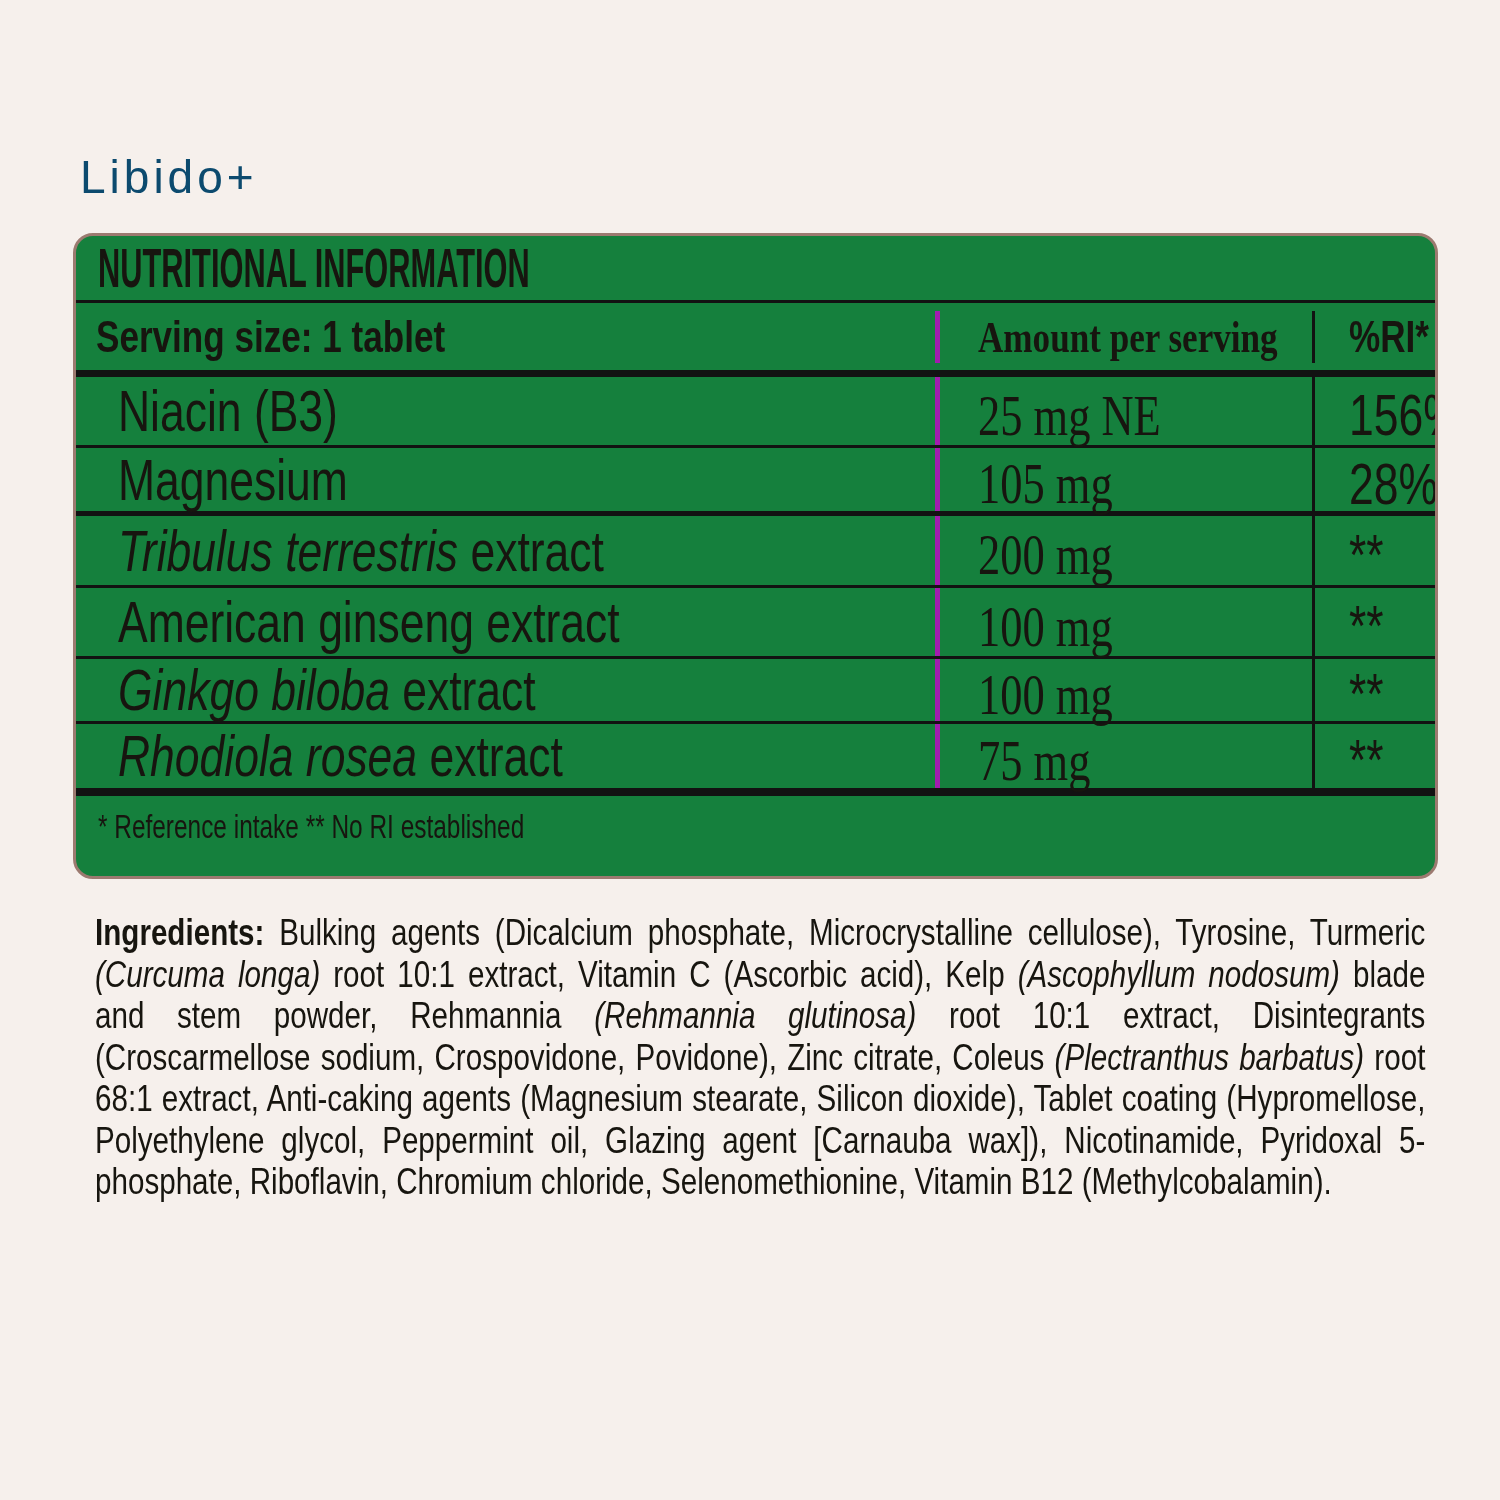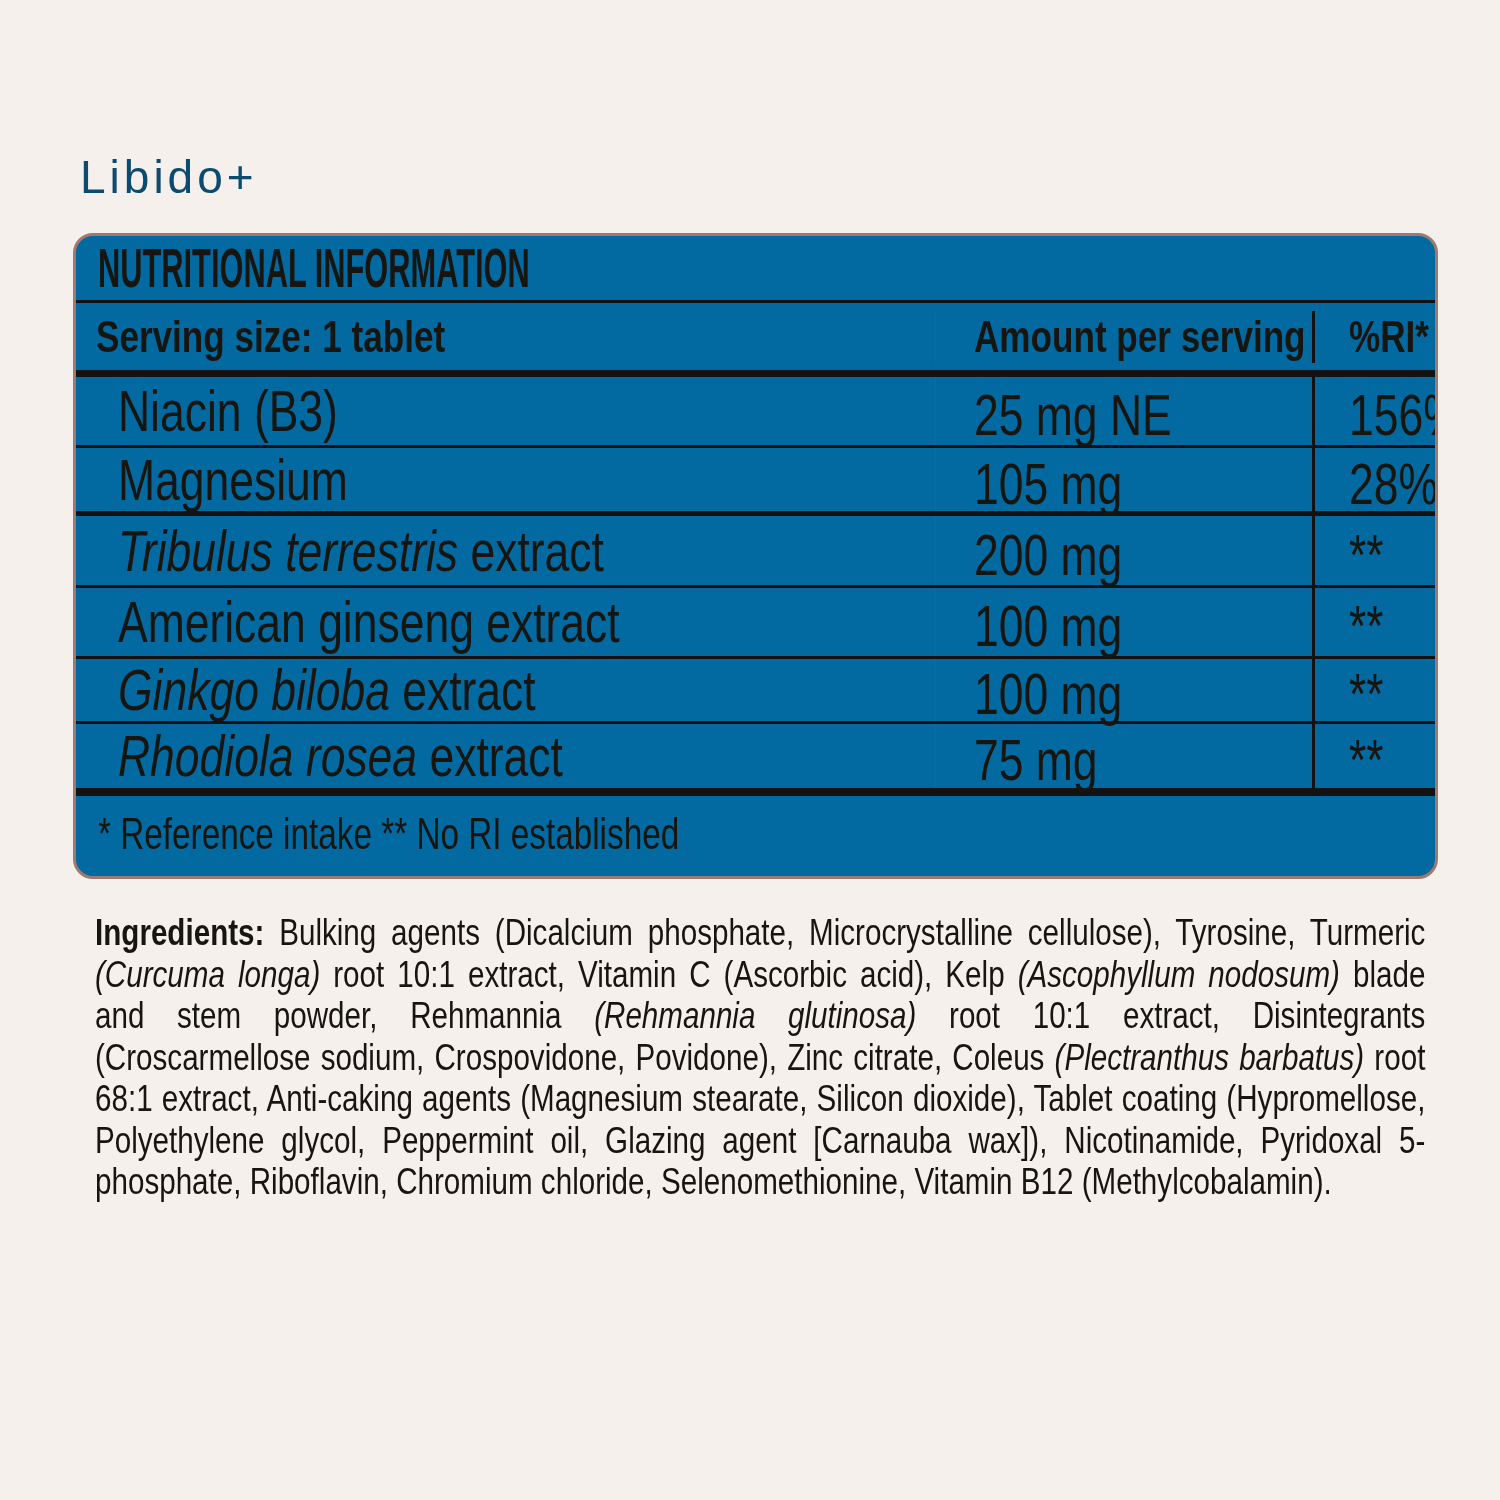--- a/index.html
+++ b/index.html
@@ -23,21 +23,21 @@
   
   .cond{display:inline-block;transform:scaleX(0.78);transform-origin:0 50%;white-space:nowrap;}
   .cond-title{display:inline-block;transform:scaleX(0.56);transform-origin:0 50%;white-space:nowrap;}
   .cond-foot{display:inline-block;transform:scaleX(0.74);transform-origin:0 50%;white-space:nowrap;}
 
   
   .nutri{
     position:absolute;left:73px;top:233px;
     width:1365px;height:646px;
     box-sizing:border-box;
-    background:#0369a1;
+    background:#15803d;
     border:3px solid #9c7a70;
     border-radius:20px;
     overflow:hidden;
     display:flex;flex-direction:column;
   }
   .t-title{
     height:64px;flex:0 0 64px;
     border-bottom:3px solid #121212;
     display:flex;align-items:center;
     padding-left:22px;
@@ -56,32 +56,32 @@
   }
   .t-row.thick{border-bottom-width:5px;}
   .t-row.last{border-bottom:none;}
   .r0{height:68px;flex:0 0 68px;}
   .r1{height:63px;flex:0 0 63px;}
   .r2{height:69px;flex:0 0 69px;}
   .r3{height:68px;flex:0 0 68px;}
   .r4{height:62px;flex:0 0 62px;}
   .r5{height:64px;flex:0 0 64px;}
   .c-name{width:859px;flex:0 0 859px;box-sizing:border-box;display:flex;align-items:center;}
-  .c-amt{width:365px;flex:0 0 365px;box-sizing:border-box;border-left:1px solid #a21caf;display:flex;align-items:center;}
+  .c-amt{width:365px;flex:0 0 365px;box-sizing:border-box;border-left:5px solid #a21caf;display:flex;align-items:center;font-family:Liberation Serif, serif;}
   .c-ri{flex:1 1 auto;box-sizing:border-box;border-left:3px solid #121212;display:flex;align-items:center;}
   .t-headrow .c-name{padding-left:20px;}
   .t-row .c-name{padding-left:42px;}
   .c-amt{padding-left:38px;}
   .c-ri{padding-left:34px;margin-left:12px;}
   .t-row .c-amt .cond,.t-row .c-ri .cond{position:relative;top:4px;}
   .t-foot{
     flex:1 1 auto;
     border-top:8px solid #121212;
     padding:12px 4px 0 22px;
-    font-size:45px;
+    font-size:33px;
   }
   .it{font-style:italic;}
 
   
   .ingredients{
     position:absolute;left:95px;top:912px;
     width:1330px;
   }
   .ingredients .inner{
     width:1663px;

